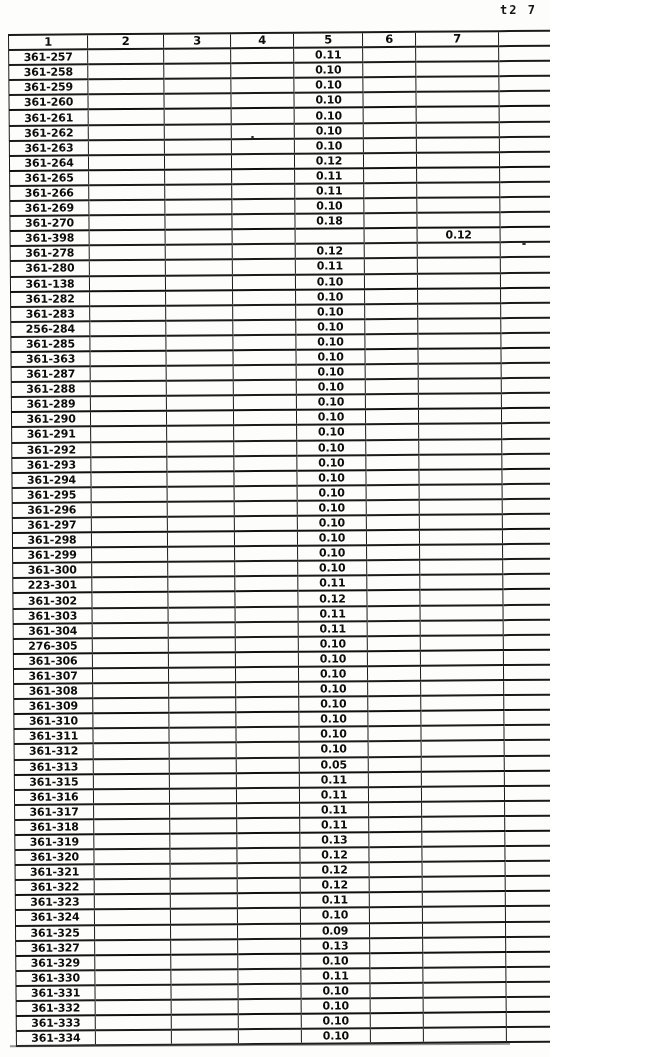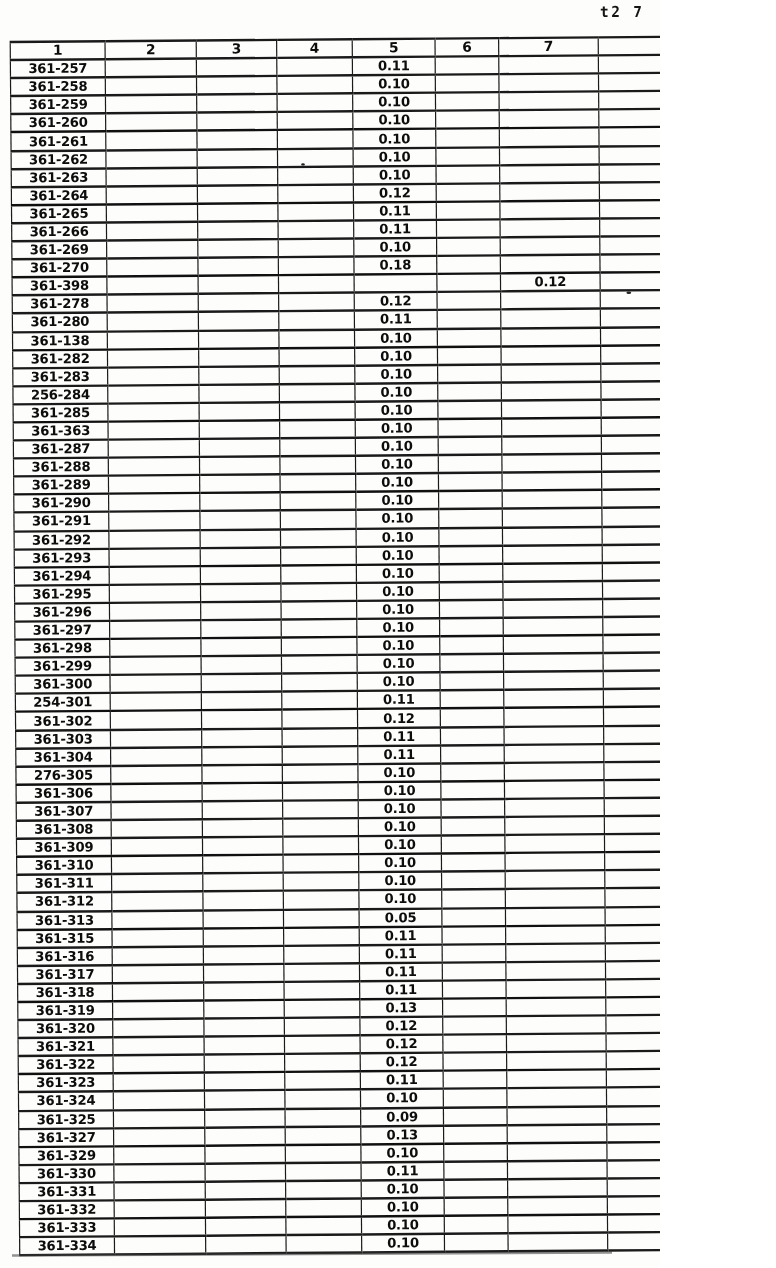--- a/index.html
+++ b/index.html
@@ -455,21 +455,21 @@
           <td>361-300</td>
           <td></td>
           <td></td>
           <td></td>
           <td>0.10</td>
           <td></td>
           <td></td>
           <td></td>
         </tr>
         <tr>
-          <td>254-301</td>
+          <td>223-301</td>
           <td></td>
           <td></td>
           <td></td>
           <td>0.11</td>
           <td></td>
           <td></td>
           <td></td>
         </tr>
         <tr>
           <td>361-302</td>

